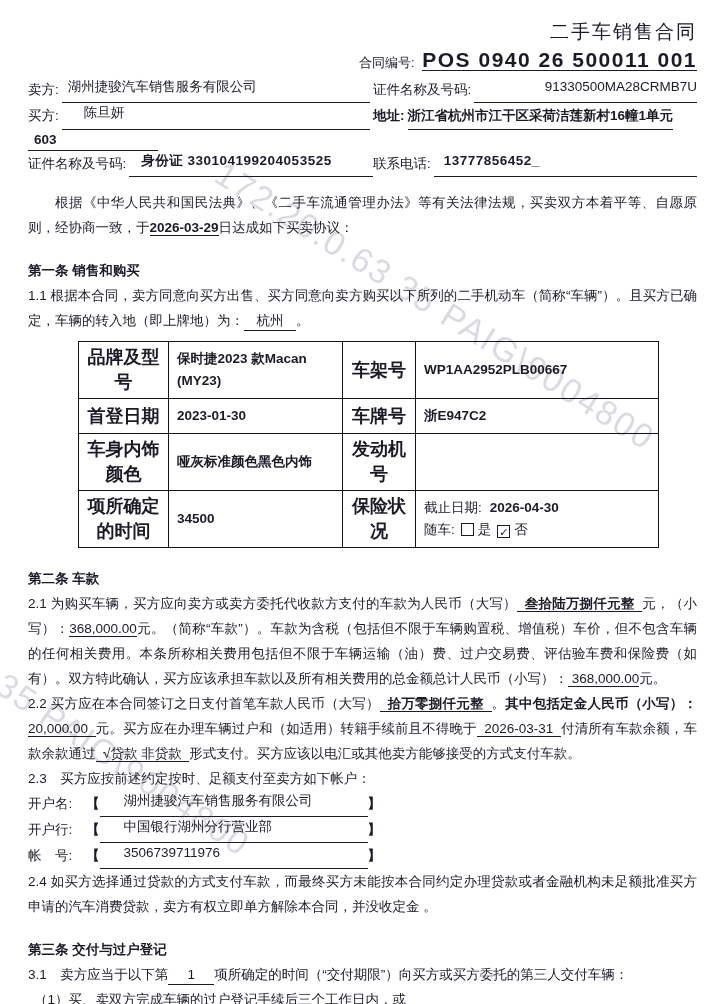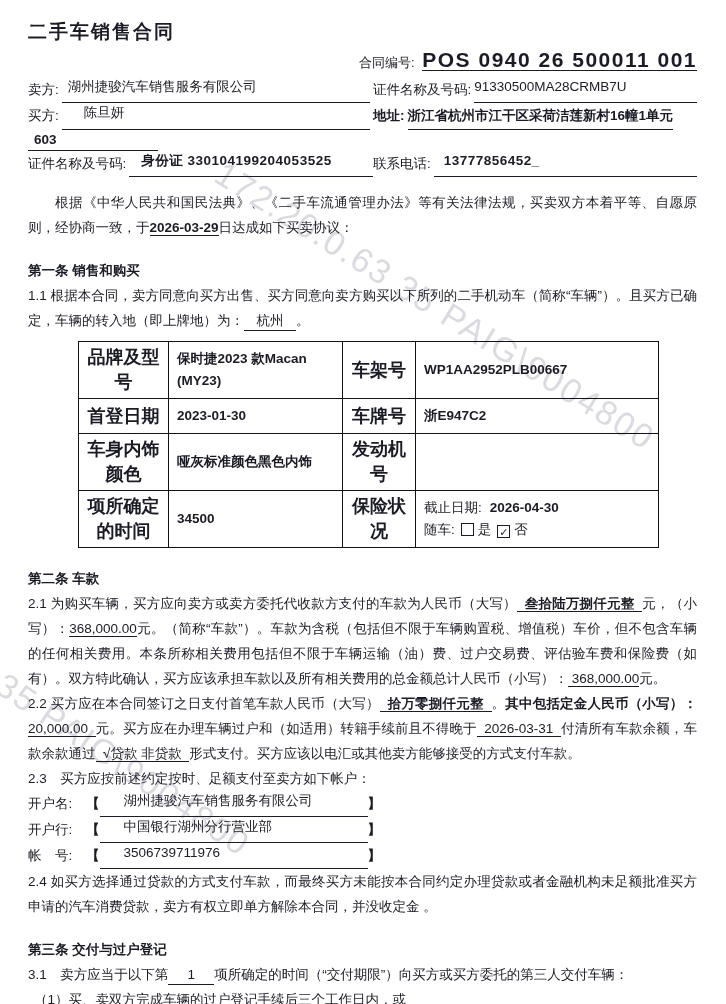--- a/index.html
+++ b/index.html
@@ -21,35 +21,35 @@
     white-space:nowrap;
     transform-origin:0 0;
     z-index:0;
     pointer-events:none;
   }
   .wm-a { left:225px; top:160px; transform:rotate(32deg); }
   .wm-b { left:-170px; top:552px; transform:rotate(34deg); }
   .wm-c { left:-420px; top:-232px; transform:rotate(34deg); }
   .content { position:relative; z-index:1; }
 
-  .doc-title { text-align:left; font-size:19px; font-weight:700; letter-spacing:2px; line-height:28px; margin-bottom:4px; }
+  .doc-title { text-align:right; font-size:19px; font-weight:400; letter-spacing:2px; line-height:28px; margin-bottom:4px; }
 
   .contract-line { text-align:right; margin-bottom:2px; }
   .contract-label { font-size:13px; color:#1b1b26; }
   .contract-no { display:inline-block; min-width:200px; border-bottom:1.5px solid #1b1b26; font-weight:700; font-size:21px; letter-spacing:1.5px; text-align:center; margin-left:4px; line-height:20px; }
 
   .hrow { display:flex; line-height:26px; }
   .hleft { display:flex; width:345px; flex:none; }
   .hright { display:flex; flex:1; white-space:nowrap; }
   .hlabel { flex:none; padding-right:3px; }
   .u { border-bottom:1px solid #1b1b26; }
   .fill { display:inline-block; border-bottom:1px solid #1b1b26; line-height:20px; }
   .b { font-weight:700; }
   .seller-fill { width:308px; padding-left:6px; }
-  .cert-fill { flex:1; text-align:left; }
+  .cert-fill { flex:1; text-align:right; }
   .buyer-fill { width:308px; padding-left:22px; }
   .addr603 { width:130px; padding-left:6px; font-weight:700; }
   .idnum-fill { width:330px; padding-left:12px; font-weight:700; letter-spacing:0.5px; }
   .phone-fill { flex:1; padding-left:10px; font-weight:700; letter-spacing:0.5px; }
 
   .para { text-align:justify; }
   .indent2 { text-indent:2em; }
   .mt-pre { margin-top:13px; }
   .sec-head { font-weight:700; margin-top:18px; }
   .blank { display:inline-block; border-bottom:1px solid #1b1b26; text-align:center; line-height:19px; }

